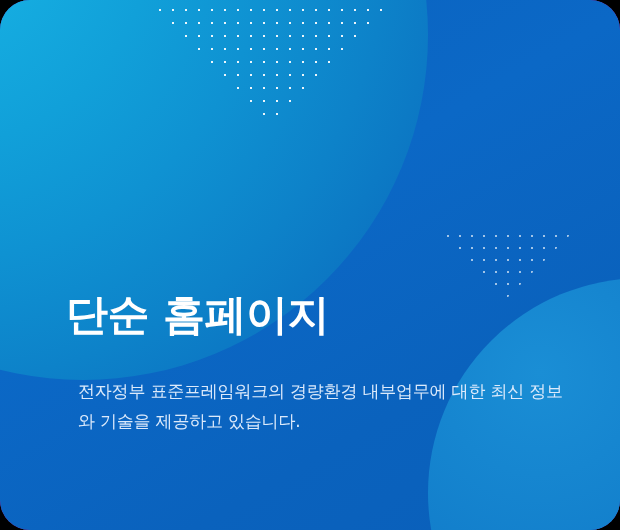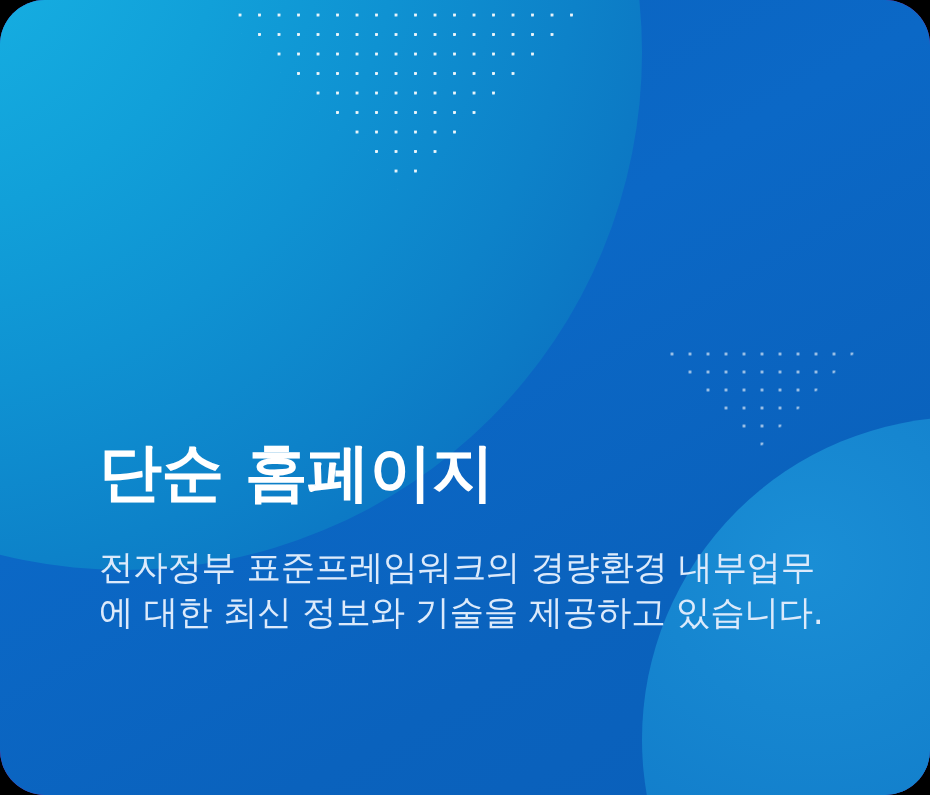--- a/index.html
+++ b/index.html
@@ -127,23 +127,23 @@
     margin: 0;
     font-size: 42px;
     line-height: 54px;
     font-weight: 700;
     color: #ffffff;
     letter-spacing: -0.5px;
     white-space: nowrap;
   }
 
   .hero-subtitle {
-    margin: 0;
+    margin: 12px;
     padding-top: 22px;
-    font-size: 23px;
+    font-size: 17px;
     line-height: 30px;
     font-weight: 400;
     color: #dceafb;
     letter-spacing: -0.2px;
     max-width: 500px;
   }
 </style>
 </head>
 <body>
 

